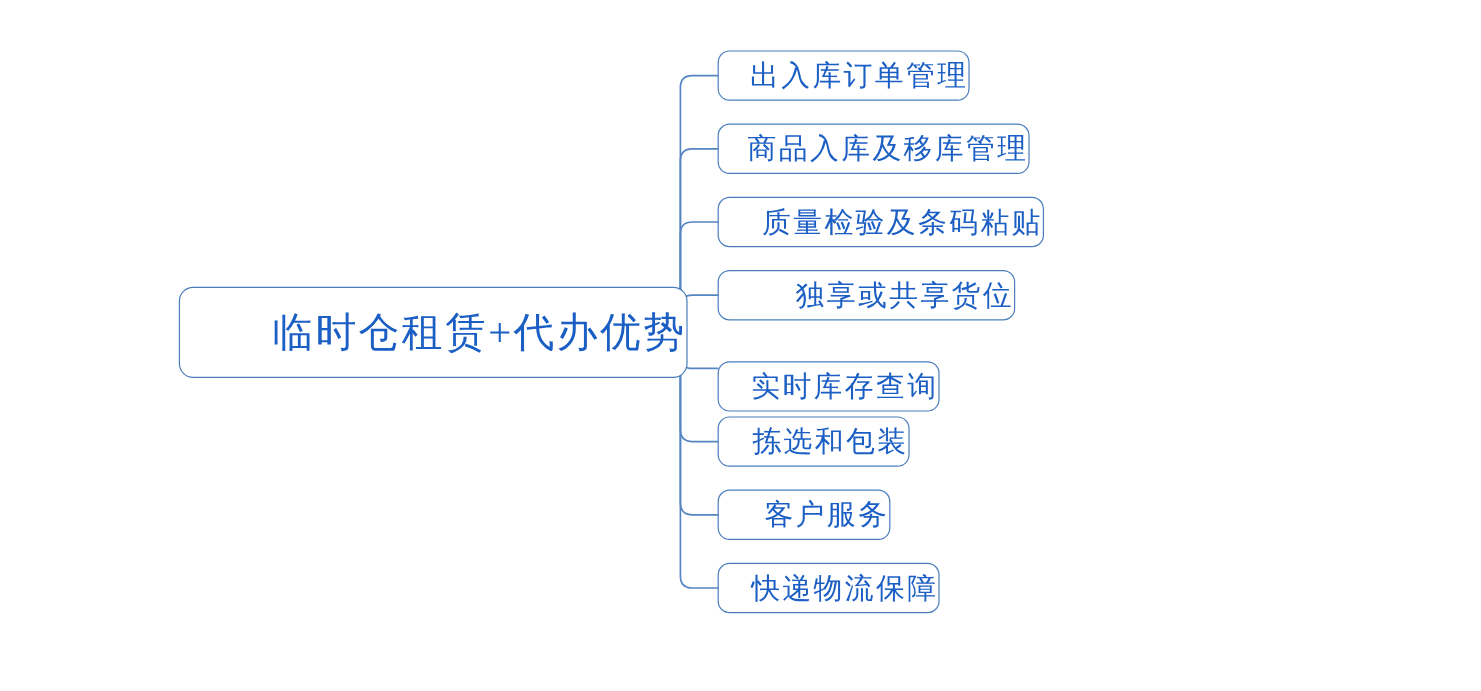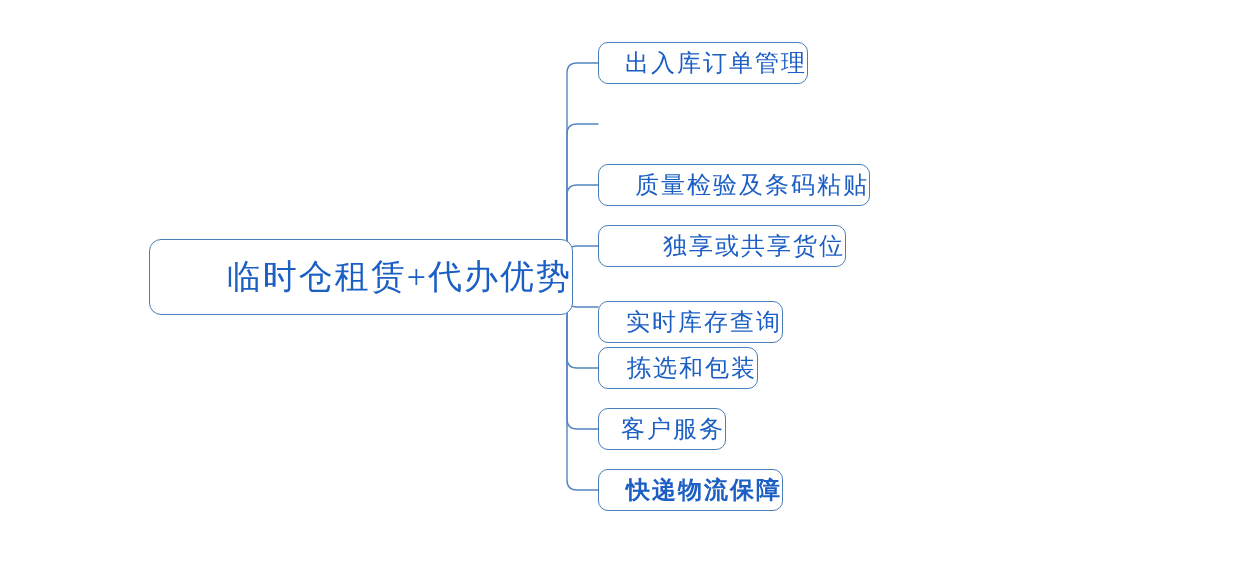--- a/index.html
+++ b/index.html
@@ -57,22 +57,22 @@
     border-radius:10px;
     font-size:24px;
     letter-spacing:2px;
   }
   .c1{top:42px;width:210px;}
   .c2{top:103px;width:260px;}
   .c3{top:164px;width:272px;}
   .c4{top:225px;width:248px;}
   .c5{top:301px;width:185px;}
   .c6{top:347px;width:160px;}
-  .c7{top:408px;width:128px;}
-  .c8{top:469px;width:185px;font-weight:bold;}
+  .c7{top:408px;width:144px;}
+  .c8{top:469px;width:185px;}
 </style>
 </head>
 <body>
 
 <div class="canvas">
 
   <svg class="connectors" viewBox="0 0 1234 576" xmlns="http://www.w3.org/2000/svg">
     <path d="M 557 277 L 567 277"></path>
     <path d="M 567 277 L 567 73 Q 567 63 577 63 L 598 63"></path>
     <path d="M 567 277 L 567 134 Q 567 124 577 124 L 598 124"></path>
@@ -84,20 +84,23 @@
     <path d="M 567 277 L 567 480 Q 567 490 577 490 L 598 490"></path>
   </svg>
 
   <div class="node root-node">
     <span>临时仓租赁+代办优势</span>
   </div>
 
   <div class="node child-node c1">
     <span>出入库订单管理</span>
   </div>
+  <div class="node child-node c2">
+    <span>商品入库及移库管理</span>
+  </div>
   <div class="node child-node c3">
     <span>质量检验及条码粘贴</span>
   </div>
   <div class="node child-node c4">
     <span>独享或共享货位</span>
   </div>
   <div class="node child-node c5">
     <span>实时库存查询</span>
   </div>
   <div class="node child-node c6">

